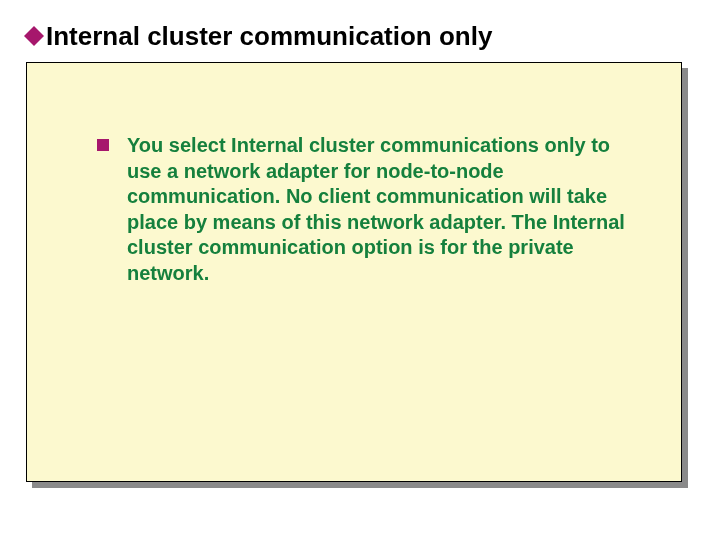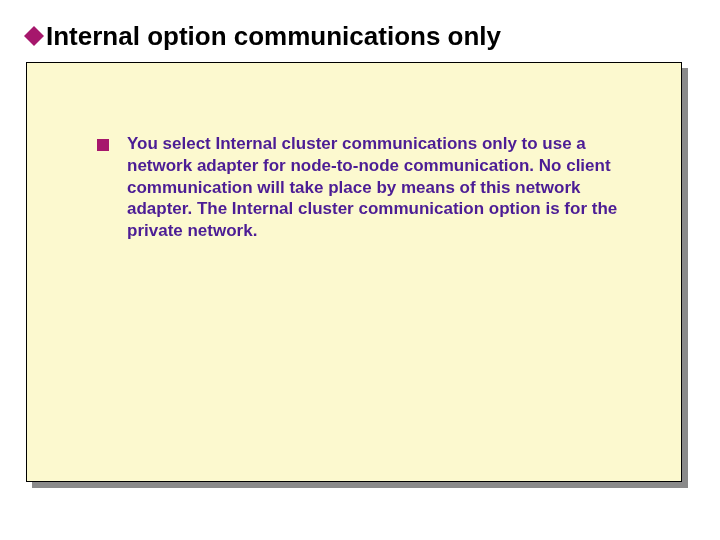--- a/index.html
+++ b/index.html
@@ -63,38 +63,38 @@
   }
   .body-bullet {
     flex: 0 0 auto;
     width: 12px;
     height: 12px;
     background: #a6176c;
     margin-top: 6px;
     margin-right: 18px;
   }
   .body-text {
-    font-size: 17px;
+    font-size: 20px;
     font-weight: bold;
-    color: #4c1d95;
+    color: #15803d;
     line-height: 1.28;
   }
 </style>
 </head>
 <body>
 
 <div class="slide">
 
   <div class="title-row">
     <span class="title-bullet">
       <svg width="20" height="20" viewBox="0 0 20 20">
         <polygon points="10,0 20,10 10,20 0,10" fill="#a6176c"></polygon>
       </svg>
     </span>
-    <span class="title-text">Internal option communications only</span>
+    <span class="title-text">Internal cluster communication only</span>
   </div>
 
   <div class="content-box-shadow"></div>
   <div class="content-box">
     <div class="body-row">
       <span class="body-bullet"></span>
       <span class="body-text">You select Internal cluster communications only to use a network adapter for node-to-node communication. No client communication will take place by means of this network adapter. The Internal cluster communication option is for the private network.</span>
     </div>
   </div>
 

